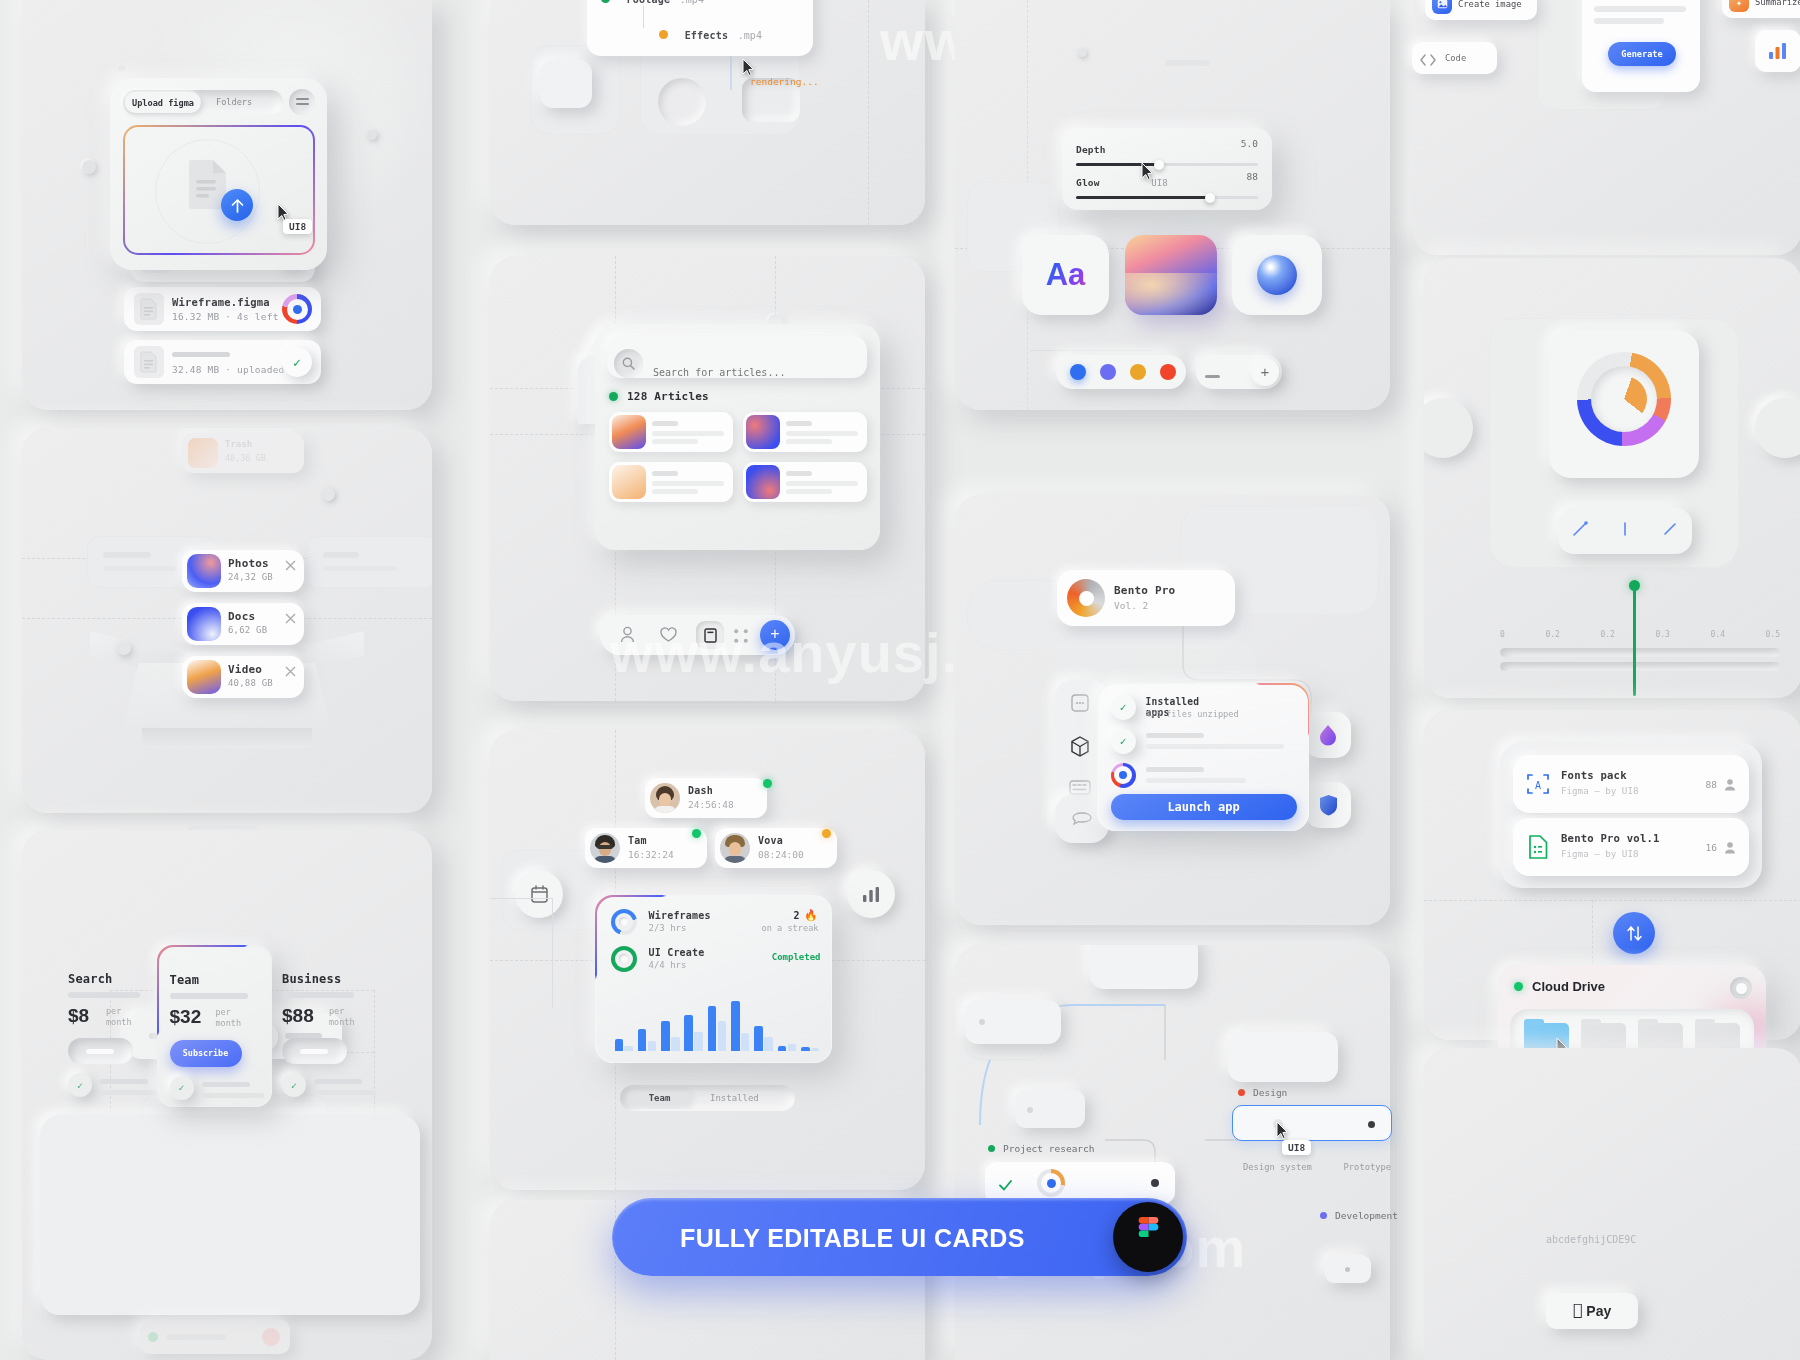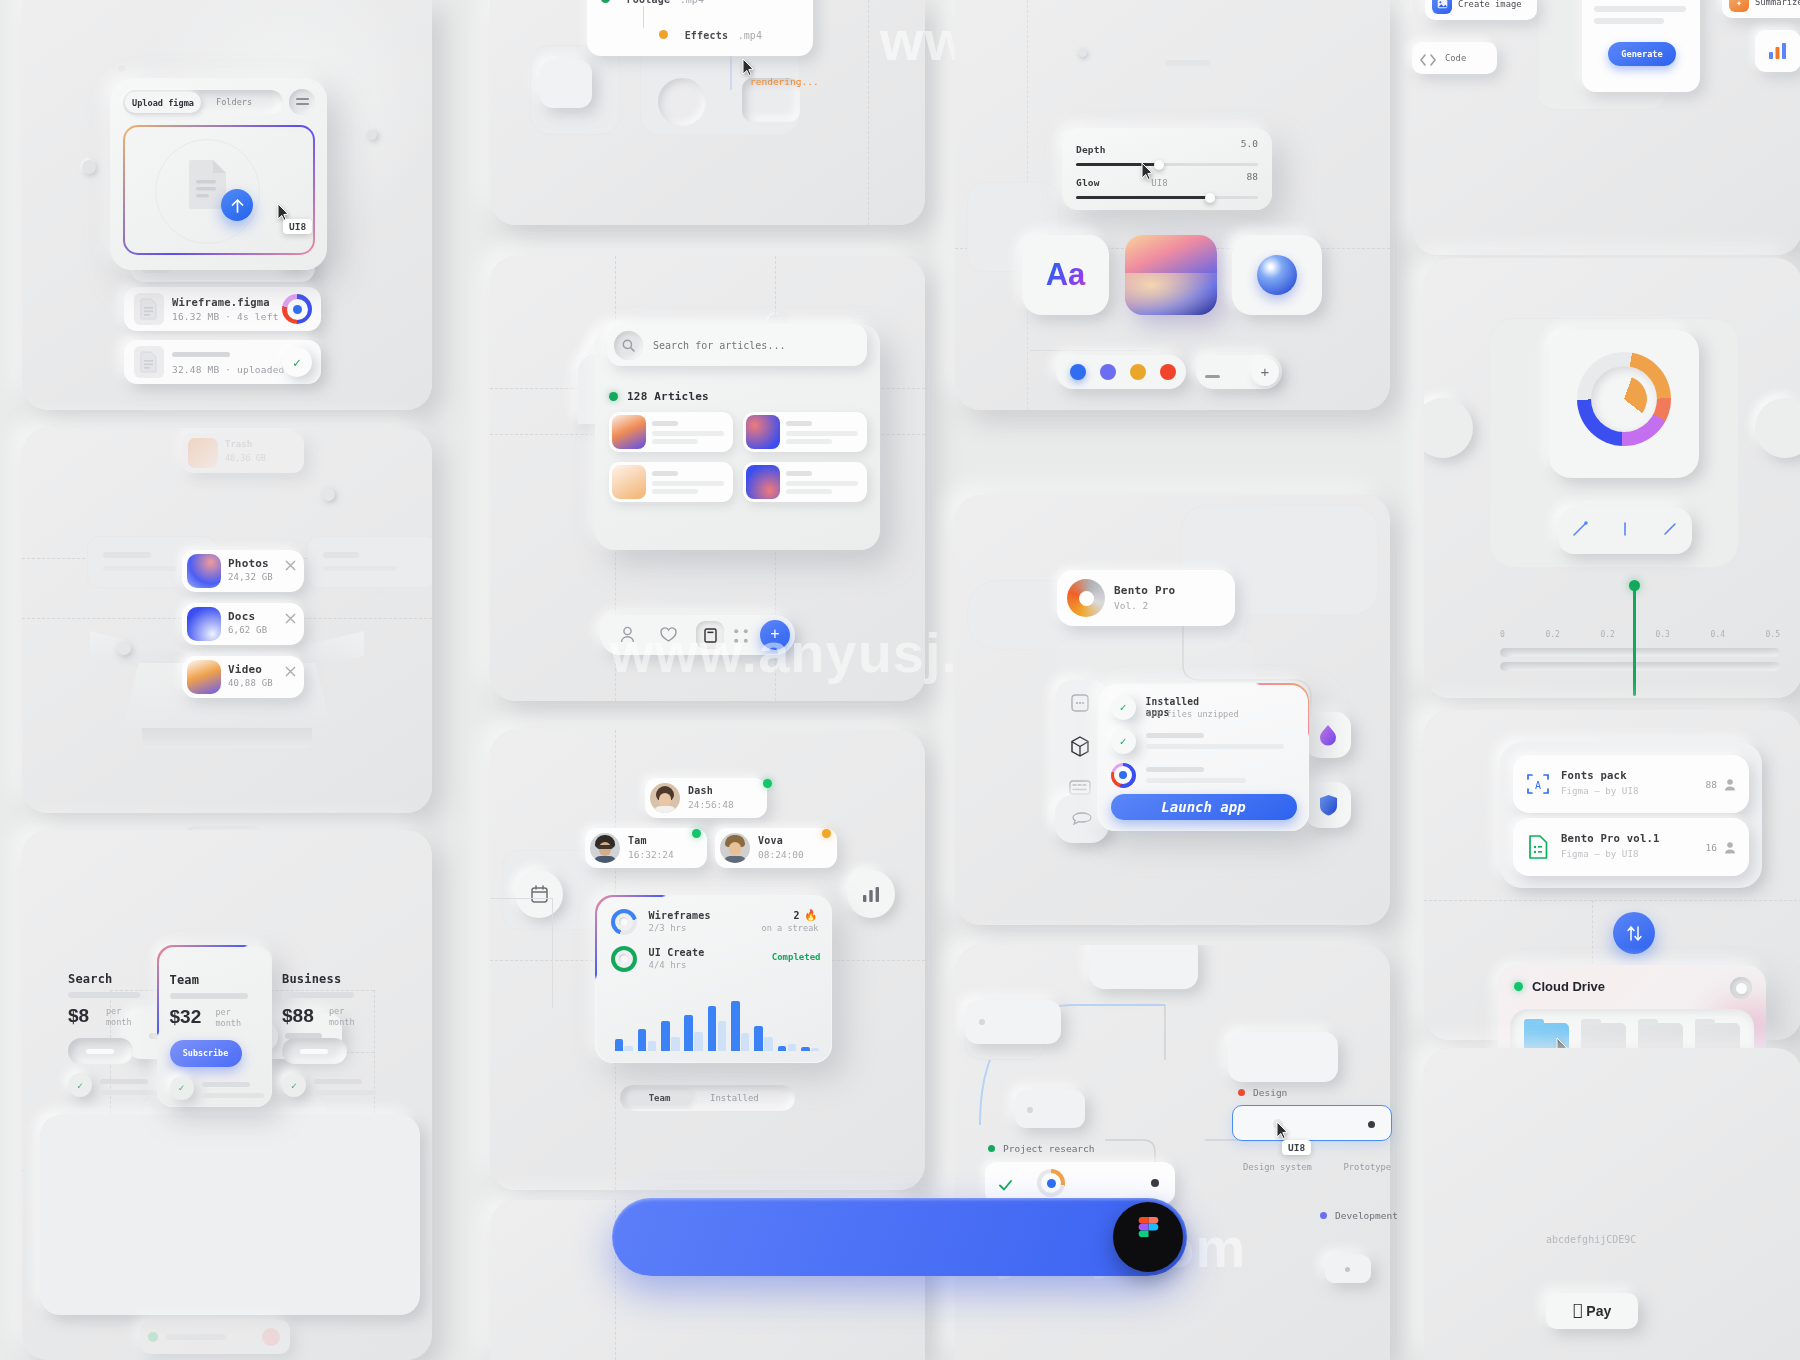--- a/index.html
+++ b/index.html
@@ -352,22 +352,22 @@
   <div style="position:absolute;left:278px;top:58px;width:15px;height:15px;border-radius:50%;background:#e4e5e7;box-shadow:2px 3px 6px rgba(160,164,170,.5),-1px -1px 3px #fff;"></div>
 
   <div class="neu" style="position:absolute;left:98px;top:82px;width:240px;height:60px;border-radius:18px 18px 0 0;background:#eceded;"></div>
   <div class="neu" style="position:absolute;left:88px;top:98px;width:260px;height:70px;border-radius:18px 18px 0 0;background:#eff0f1;"></div>
   <div style="position:absolute;left:200px;top:112px;width:62px;height:6px;border-radius:3px;background:#d9dadd;"></div>
 </div>
 
 <div style="position:absolute;left:595px;top:324px;width:285px;height:226px;border-radius:20px;
      background:linear-gradient(160deg,#f4f5f5,#ebecec);
      box-shadow:12px 14px 30px rgba(150,154,160,.4),-5px -5px 14px rgba(255,255,255,.8);">
-  <div style="position:absolute;left:12px;top:0;width:260px;height:42px;border-radius:14px;background:#f6f7f7;
-       box-shadow:4px 5px 12px rgba(160,164,170,.35),-3px -3px 9px rgba(255,255,255,.9);display:flex;align-items:center;">
+  <div style="position:absolute;left:12px;top:12px;width:260px;height:42px;border-radius:14px;background:#f6f7f7;
+       box-shadow:4px 5px 12px rgba(160,164,170,.35),-3px -3px 9px rgba(255,255,255,.9);display:flex;align-items:flex-end;">
     <div class="circ-btn" style="width:29px;height:29px;margin-left:7px;background:#e4e5e7;box-shadow:inset 2px 2px 5px rgba(170,173,177,.5),inset -2px -2px 5px rgba(255,255,255,.8);">
       <svg width="13" height="13" viewBox="0 0 13 13">
         <circle cx="5.4" cy="5.4" r="4.1" stroke="#9a9ca1" stroke-width="1.4" fill="none"></circle>
         <path d="M8.6 8.6L12 12" stroke="#9a9ca1" stroke-width="1.5" stroke-linecap="round"></path>
       </svg>
     </div>
     <input style="flex: 1 1 0%; margin-left: 10px; margin-right: 12px; border: none; background: transparent; outline: none; font-family: &quot;DejaVu Sans Mono&quot;, monospace; font-size: 10px; color: rgb(155, 157, 162);" placeholder="Search for articles...">
   </div>
   <div style="position:absolute;left:14px;top:66px;display:flex;align-items:center;">
     <span class="dot" style="background:#14a85c;box-shadow:0 0 6px rgba(20,168,92,.5);"></span>
@@ -742,21 +742,21 @@
         <div style="width:18px;height:18px;border-radius:50%;background:#fbfbfc;display:flex;align-items:center;justify-content:center;">
           <div style="width:8px;height:8px;border-radius:50%;background:#2f6ef0;"></div>
         </div>
       </div>
       <div class="skel" style="position:absolute;left:35px;top:4px;width:58px;height:5px;background:#dfe0e2;"></div>
       <div class="skel" style="position:absolute;left:35px;top:15px;width:100px;height:5px;background:#eaebec;"></div>
     </div>
     <div style="position:absolute;left:12px;bottom:10px;width:186px;height:26px;border-radius:13px;
          background:linear-gradient(150deg,#5b86f8,#2e63ef);display:flex;align-items:center;justify-content:center;
          box-shadow:0 5px 12px rgba(46,99,239,.38);">
-      <span style="font-size:14px;color:#fff;font-weight:700;font-style:italic;">Launch app</span>
+      <span style="font-size:12px;color:#fff;font-weight:700;">Launch app</span>
     </div>
   </div>
 </div>
 
 <div class="panel" style="left:955px;top:945px;width:435px;height:415px;border-radius:26px 26px 0 0;">
   <svg style="position:absolute;left:0;top:0;" width="435" height="415">
     <path d="M25 180 Q25 60 120 60 H210" stroke="#b8d4f5" stroke-width="2" fill="none"></path>
     <path d="M150 195 H188 Q200 195 200 207 V300" stroke="#cfd0d3" stroke-width="1.4" fill="none"></path>
     <path d="M250 195 H300" stroke="#cfd0d3" stroke-width="1.4" fill="none"></path>
     <path d="M210 60 V115" stroke="#cfd0d3" stroke-width="1.4" fill="none"></path>
@@ -1036,20 +1036,22 @@
   <div style="position:absolute;left:122px;top:186px;font-size:10px;color:#b6b8bc;">abcdefghijCDE9C</div>
   <div class="neu" style="position:absolute;left:122px;top:245px;width:92px;height:36px;border-radius:10px;background:#f5f6f6;display:flex;align-items:center;justify-content:center;gap:4px;">
     <span style="font-size:16px;color:#2b2d31;line-height:1;margin-top:-3px;"></span>
     <span style="font-size:14px;font-weight:700;color:#2b2d31;font-family:'Liberation Sans',sans-serif;">Pay</span>
   </div>
 </div>
 
 <div style="position:absolute;left:612px;top:1198px;width:575px;height:78px;border-radius:39px;
      background:linear-gradient(110deg,#5c7ef9,#3b63f2);
      box-shadow:0 16px 38px rgba(46,80,230,.38), inset 0 2px 3px rgba(255,255,255,.3);">
+  <span style="position:absolute;left:68px;top:26px;font-size:25px;font-weight:700;color:#fff;
+        letter-spacing:.4px;font-family:'Liberation Sans',sans-serif;">FULLY EDITABLE UI CARDS</span>
   <div style="position:absolute;right:4px;top:4px;width:70px;height:70px;border-radius:50%;background:#0d0d0f;
        display:flex;align-items:center;justify-content:center;box-shadow:0 8px 20px rgba(0,0,0,.3);">
     <svg width="27" height="40" viewBox="0 0 27 40">
       <path d="M7 0h6.5v6.7H7A3.35 3.35 0 0 1 7 0z" fill="#f24e1e"></path>
       <path d="M13.5 0H20a3.35 3.35 0 0 1 0 6.7h-6.5z" fill="#ff7262"></path>
       <path d="M13.5 6.7H20a3.35 3.35 0 0 1 0 6.7h-6.5z" fill="#1abcfe"></path>
       <path d="M7 6.7h6.5v6.7H7a3.35 3.35 0 0 1 0-6.7z" fill="#a259ff"></path>
       <path d="M7 13.4h6.5v6.7H7a3.35 3.35 0 0 1 0-6.7z" fill="#0acf83"></path>
     </svg>
   </div>

